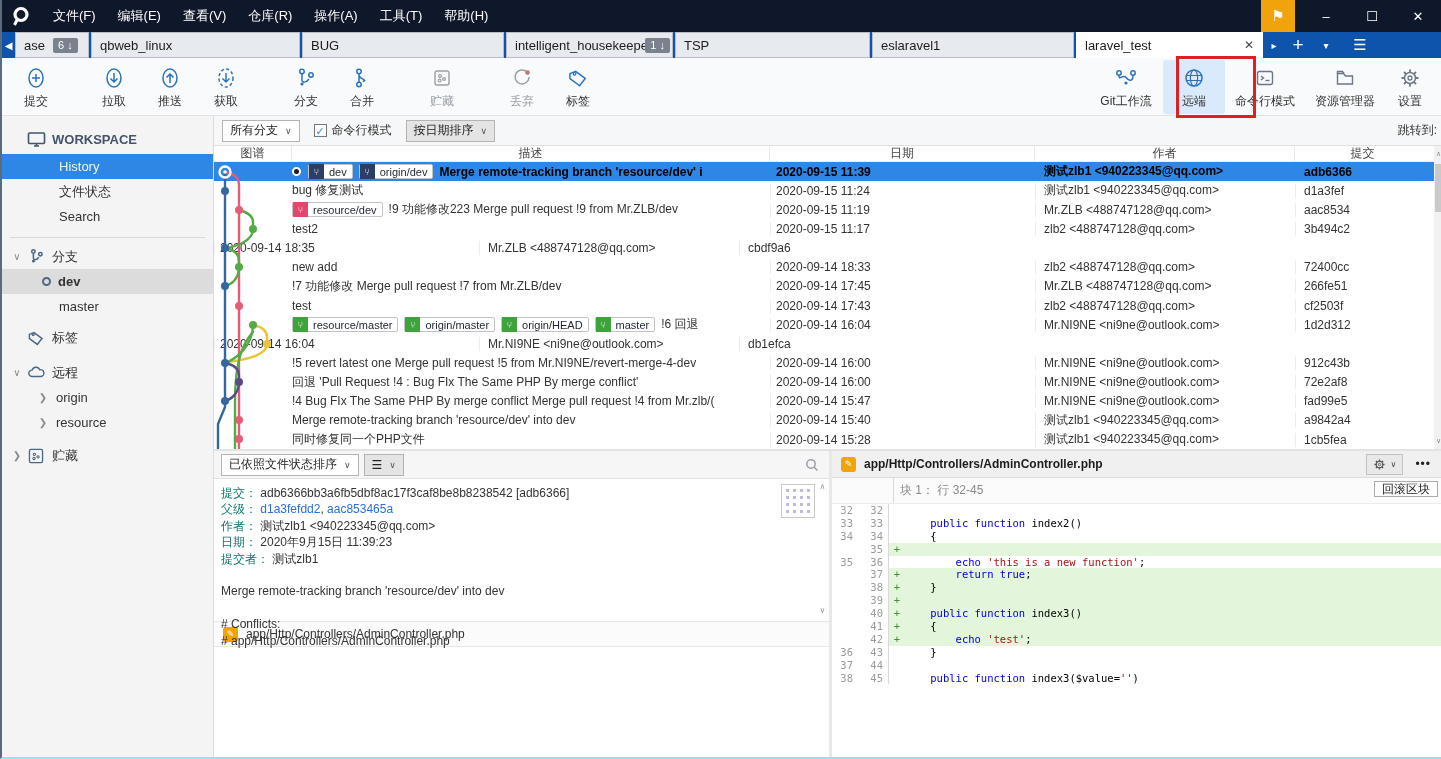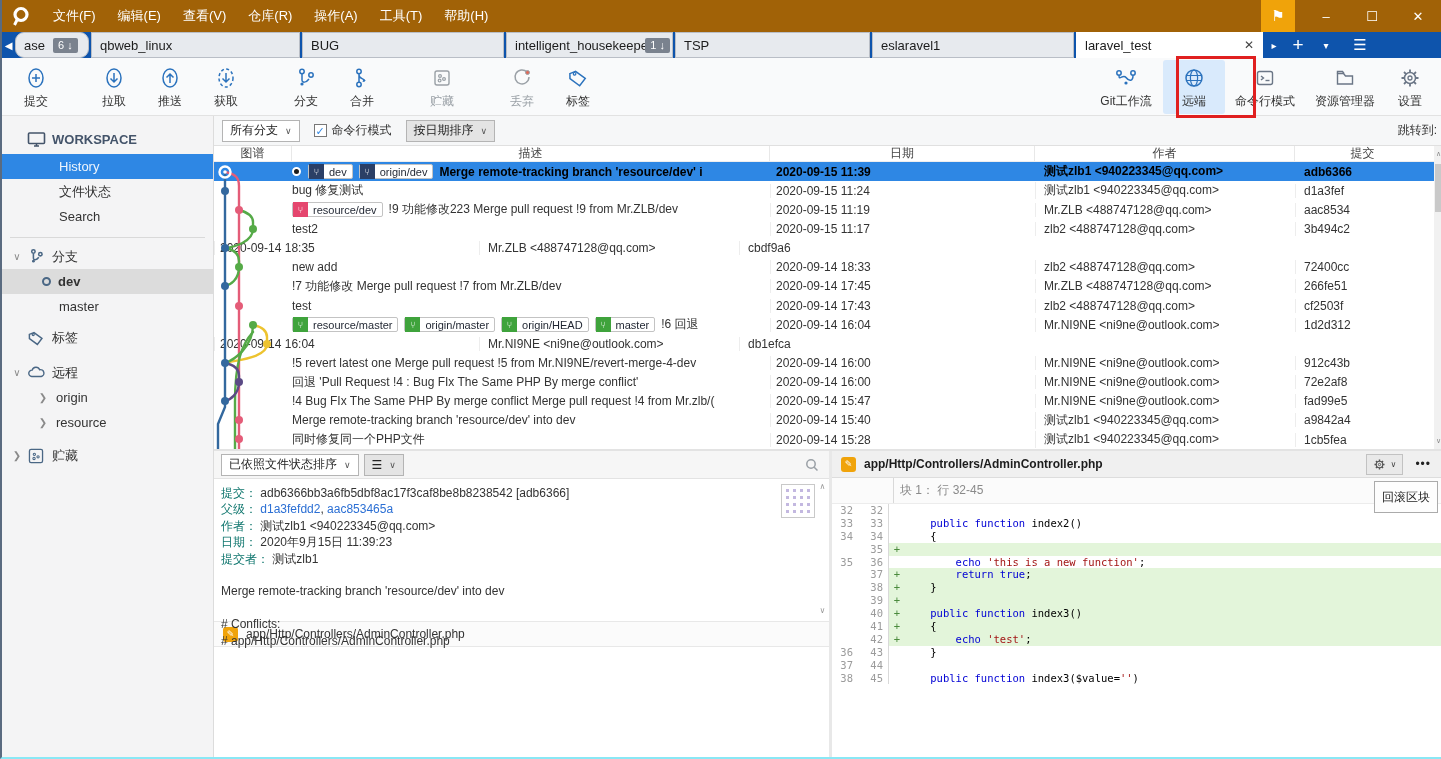--- a/index.html
+++ b/index.html
@@ -1,21 +1,21 @@
 <!DOCTYPE html>
 <html><head>
 <meta charset="utf-8">
 <style>
   * { margin:0; padding:0; box-sizing:border-box; }
   html,body { width:1441px; height:759px; overflow:hidden; }
   body { font-family:"Liberation Sans","DejaVu Sans",sans-serif; font-size:12px; color:#333;
          position:relative; background:#fff; border-left:2px solid #5a6b80; border-bottom:2px solid #8ae8f5; }
 
   
-  #titlebar { position:absolute; left:0; top:0; width:1439px; height:32px; background:#a16207; display:flex; align-items:center; }
+  #titlebar { position:absolute; left:0; top:0; width:1439px; height:32px; background:#0f172a; display:flex; align-items:center; }
   #logo { width:22px; height:22px; margin:0 10px 0 8px; }
   .menu-item { color:#fff; font-size:13px; padding:0 11px; line-height:32px; }
   #win-controls { position:absolute; right:0; top:0; height:32px; display:flex; align-items:stretch; }
   #flag-btn { width:34px; background:#f0a30a; color:#fff; display:flex; align-items:center; justify-content:center; font-size:15px; margin-right:8px; }
   .win-btn { width:46px; color:#fff; display:flex; align-items:center; justify-content:center; font-size:13px; }
 
   
   #tabbar { position:absolute; left:0; top:32px; width:1439px; height:26px; background:#0e54ac; display:flex; align-items:stretch; }
   #tab-scroll-left { color:#fff; width:13px; display:flex; align-items:center; justify-content:center; font-size:10px; }
   .tab { background:#e7eaee; border:1px solid #b9bec6; margin-right:2px; display:flex; align-items:center;
@@ -94,21 +94,21 @@
   
   #diff-panel { position:absolute; left:830px; top:451px; width:611px; height:306px; background:#fff; }
   #diff-header { height:27px; background:#f0f0f0; border-bottom:1px solid #ddd; display:flex; align-items:center; }
   #diff-header .path { font-weight:bold; font-size:12px; color:#1c1c1c; }
   #gear-btn { margin-left:auto; height:21px; background:#e9e9e9; border:1px solid #c2c2c2; display:flex; align-items:center; padding:0 6px; }
   #gear-btn .caret { font-size:8px; margin-left:5px; color:#444; }
   #dots-btn { padding:0 12px; font-size:12px; color:#222; letter-spacing:1px; }
   #hunk-bar { height:26px; background:#fbfbfb; border-bottom:1px solid #ececec; display:flex; align-items:center; position:relative; }
   #hunk-bar .gutter-pad { width:62px; height:100%; border-right:1px solid #d9d9d9; }
   #hunk-label { color:#8a8a8a; font-size:12px; margin-left:6px; }
-  #rollback-btn { position:absolute; right:5px; top:3px; height:32px; border:1px solid #ababab; background:#fdfdfd; font-size:12px; color:#222; display:flex; align-items:center; padding:0 7px; }
+  #rollback-btn { position:absolute; right:5px; top:3px; height:16px; border:1px solid #ababab; background:#fdfdfd; font-size:12px; color:#222; display:flex; align-items:center; padding:0 7px; }
   #diff-lines { font-family:"DejaVu Sans Mono","Liberation Mono",monospace; font-size:10.5px; }
   .dline { display:flex; height:12.9px; line-height:12.9px; }
   .dline .no { width:26px; text-align:right; padding-right:5px; color:#9b9b9b; flex:none; }
   .dline .no2 { border-right:1px solid #d9d9d9; width:31px; }
   .dline .mark { width:16px; text-align:center; color:#4a8a3c; flex:none; }
   .dline .code { white-space:pre; flex:1; }
   .dline.add .mark, .dline.add .code { background:#e3f5da; }
   .seg-kw { color:#0000d4; }
   .seg-str { color:#a31515; }
   .seg-pl { color:#000; }
@@ -136,21 +136,21 @@
     <div id="flag-btn">⚑</div>
     <div class="win-btn">–</div>
     <div class="win-btn">☐</div>
     <div class="win-btn">✕</div>
   </div>
 </div>
 
 <div id="tabbar">
   <div id="tab-scroll-left">◀</div>
   <div id="tabs-container" style="display:flex;">
-      <div class="tab" style="width: 74px; border-radius: 9px;">
+      <div class="tab" style="width: 74px;">
         <span>ase</span>
         <span class="tab-badge">6 ↓</span>
       </div>
       <div class="tab" style="width: 209px;">
         <span>qbweb_linux</span>
       </div>
       <div class="tab" style="width: 202px;">
         <span>BUG</span>
       </div>
       <div class="tab" style="width: 167px;">

